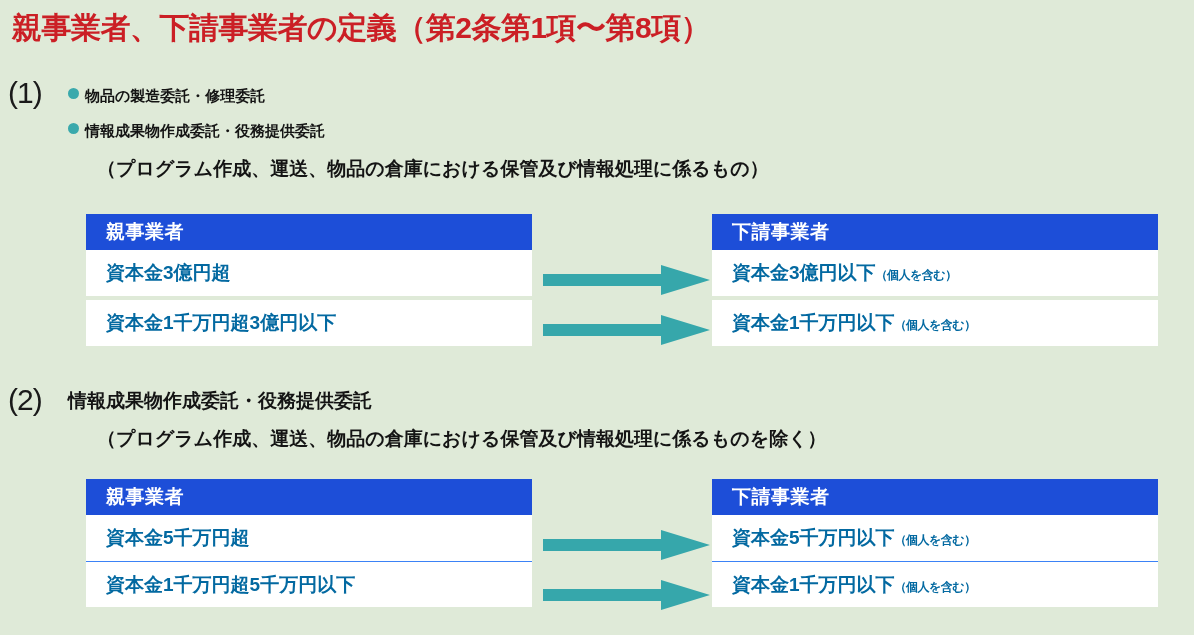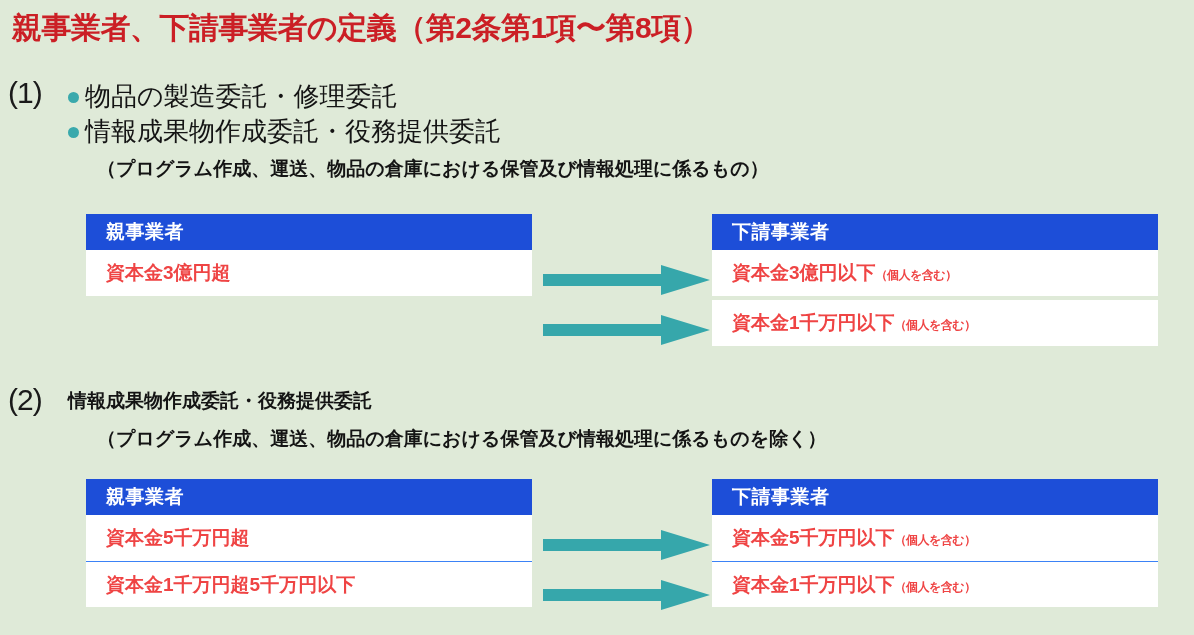--- a/index.html
+++ b/index.html
@@ -46,22 +46,22 @@
     letter-spacing: -1px;
     white-space: nowrap;
   }
   .sec-num.s1 { left: 8px; top: 76px; }
   .sec-num.s2 { left: 8px; top: 383px; }
 
   
   .bullet-line {
     position: absolute;
     white-space: nowrap;
-    font-size: 26px;
-    font-weight: normal;
+    font-size: 15px;
+    font-weight: bold;
     line-height: 24px;
     color: #141414;
     letter-spacing: 0px;
   }
   .bullet-dot {
     display: inline-block;
     width: 11px;
     height: 11px;
     border-radius: 50%;
     background: #3aa9ac;
@@ -105,21 +105,21 @@
     letter-spacing: 0.5px;
   }
   .tbl-row {
     background: #ffffff;
     height: 46px;
     line-height: 46px;
     padding-left: 20px;
     box-sizing: border-box;
     font-size: 19px;
     font-weight: bold;
-    color: #ef4444;
+    color: #0369a1;
     white-space: nowrap;
     overflow: hidden;
   }
   .tbl-row.sep { margin-top: 4px; }
   .tbl-row.nosep { margin-top: 0px; border-top: 1px solid #3b82f6; }
   .sub {
     font-size: 12px;
     font-weight: bold;
     letter-spacing: -0.5px;
     font-family: Liberation Serif, serif;
@@ -155,20 +155,23 @@
     <span class="bullet-dot"></span><span>情報成果物作成委託・役務提供委託</span>
   </div>
 
   <div class="plain-line p1">（プログラム作成、運送、物品の倉庫における保管及び情報処理に係るもの）</div>
 
   <div class="tbl left grp1">
     <div class="tbl-head">親事業者</div>
     <div class="tbl-row">
       <span>資本金3億円超</span><span class="sub"></span>
     </div>
+    <div class="tbl-row sep">
+      <span>資本金1千万円超3億円以下</span><span class="sub"></span>
+    </div>
   </div>
 
   <div class="tbl right grp1">
     <div class="tbl-head">下請事業者</div>
     <div class="tbl-row">
       <span>資本金3億円以下</span><span class="sub">（個人を含む）</span>
     </div>
     <div class="tbl-row sep">
       <span>資本金1千万円以下</span><span class="sub">（個人を含む）</span>
     </div>

